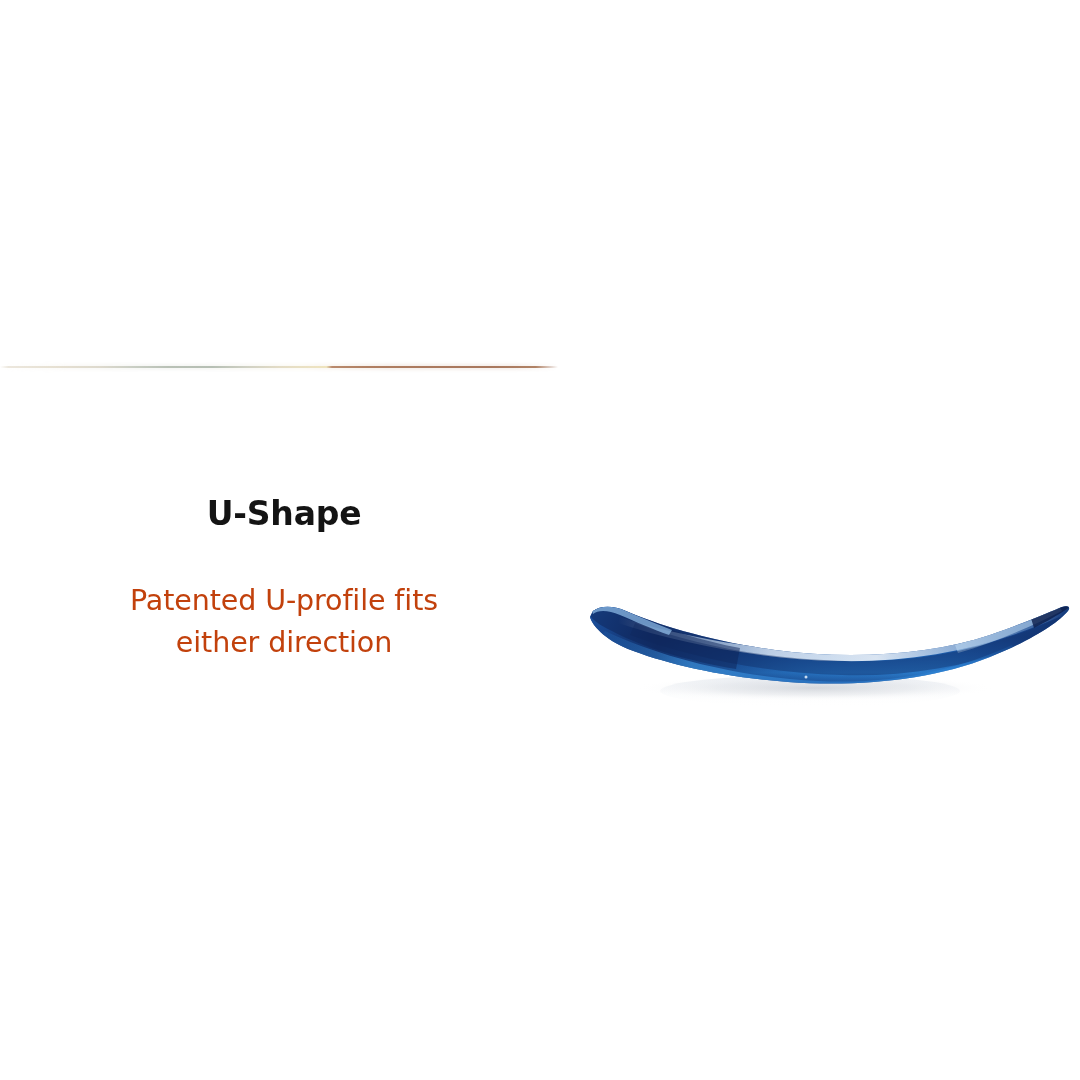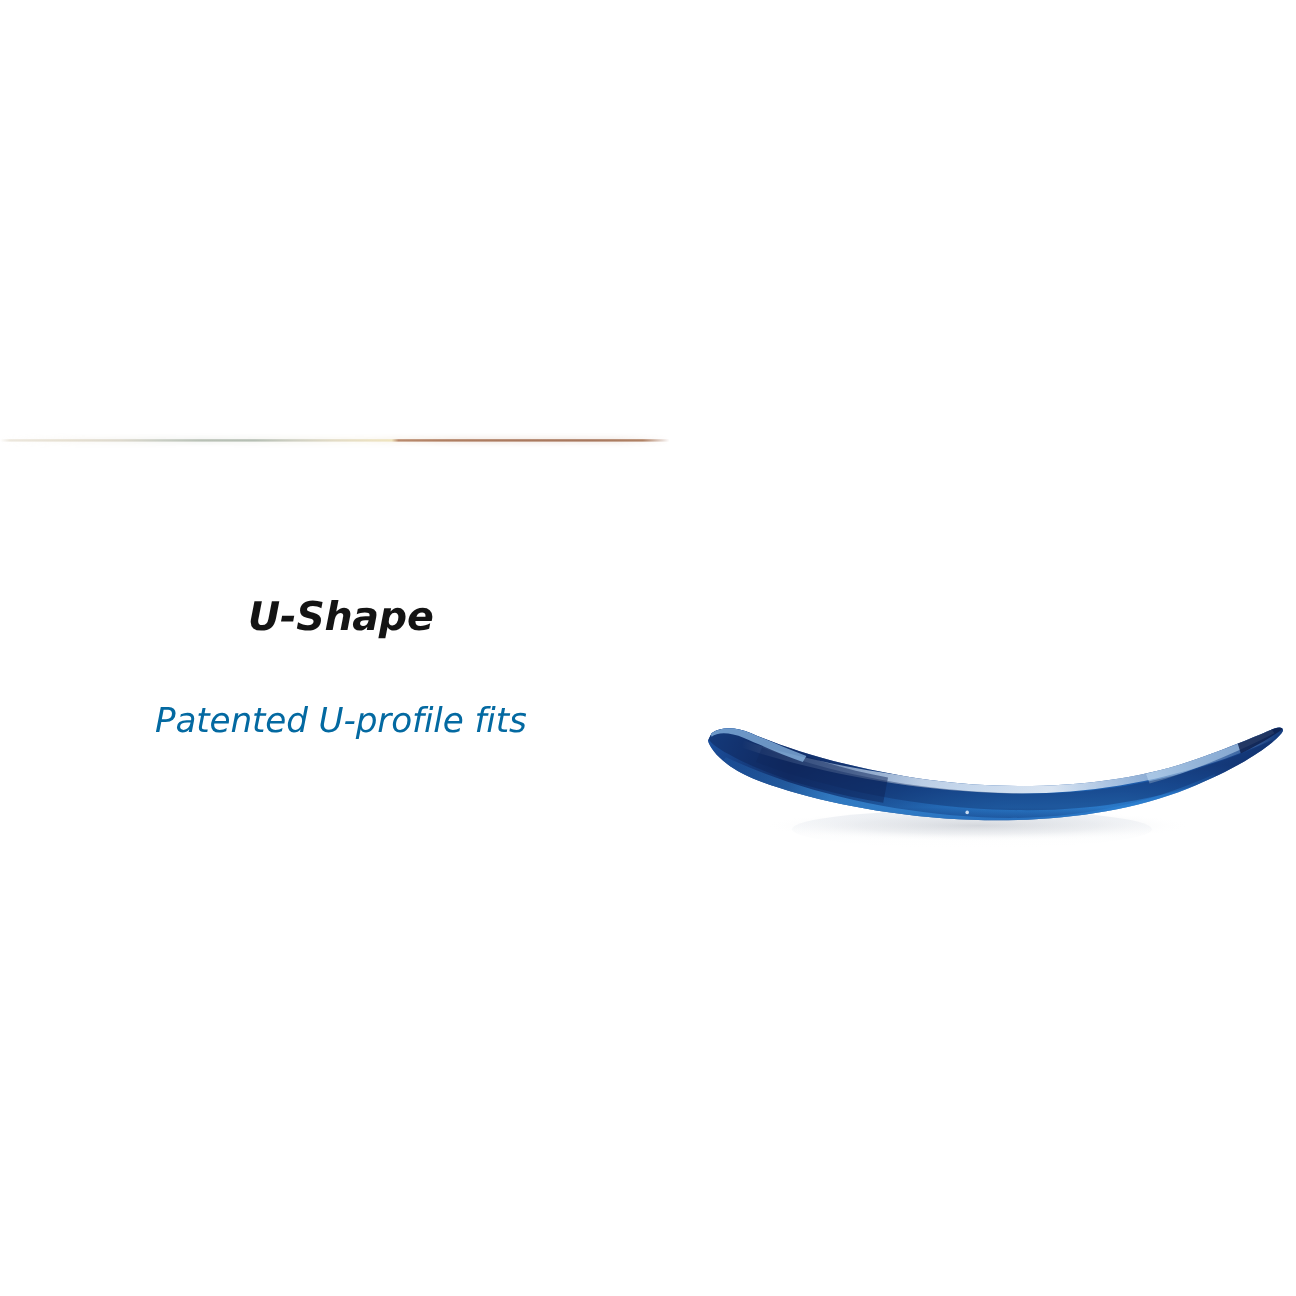--- a/index.html
+++ b/index.html
@@ -14,21 +14,20 @@
     overflow: hidden;
     font-family: "DejaVu Sans", "Liberation Sans", sans-serif;
     -webkit-font-smoothing: antialiased;
   }
 
   #page {
     position: relative;
     width: 1080px;
     height: 1080px;
     background: #ffffff;
-    font-style: italic;
   }
 
   
   .divider-wrap {
     position: absolute;
     left: 0;
     top: 362px;
     width: 560px;
     height: 10px;
   }
@@ -94,21 +93,21 @@
     font-weight: 700;
     letter-spacing: -0.2px;
     color: #141414;
     line-height: 1.18;
   }
   .subcopy {
     margin: 0;
     padding-top: 46px;
     font-size: 28.5px;
     font-weight: 400;
-    color: #0369a1;
+    color: #c2410c;
     line-height: 1.47;
     letter-spacing: -0.1px;
   }
   .subcopy .ln { display: block; white-space: nowrap; }
 
   
   .product-stage {
     position: absolute;
     left: 560px;
     top: 565px;
@@ -124,20 +123,21 @@
 
   <div class="divider-wrap">
     <div class="divider-glow"></div>
     <div class="divider-line"></div>
   </div>
 
   <div class="text-col">
     <h2 class="headline">U-Shape</h2>
     <p class="subcopy">
       <span class="ln">Patented U-profile fits</span>
+      <span class="ln">either direction</span>
     </p>
   </div>
 
   <div class="product-stage">
     <svg class="product-svg" viewBox="0 0 520 175" aria-label="Blue U-shaped spoon shown in side profile with both ends curving upward">
       <defs>
 
         <linearGradient id="bodyV" x1="0" y1="0" x2="0" y2="1">
           <stop offset="0%" stop-color="#2f6fbe"></stop>
           <stop offset="16%" stop-color="#1d4b97"></stop>

